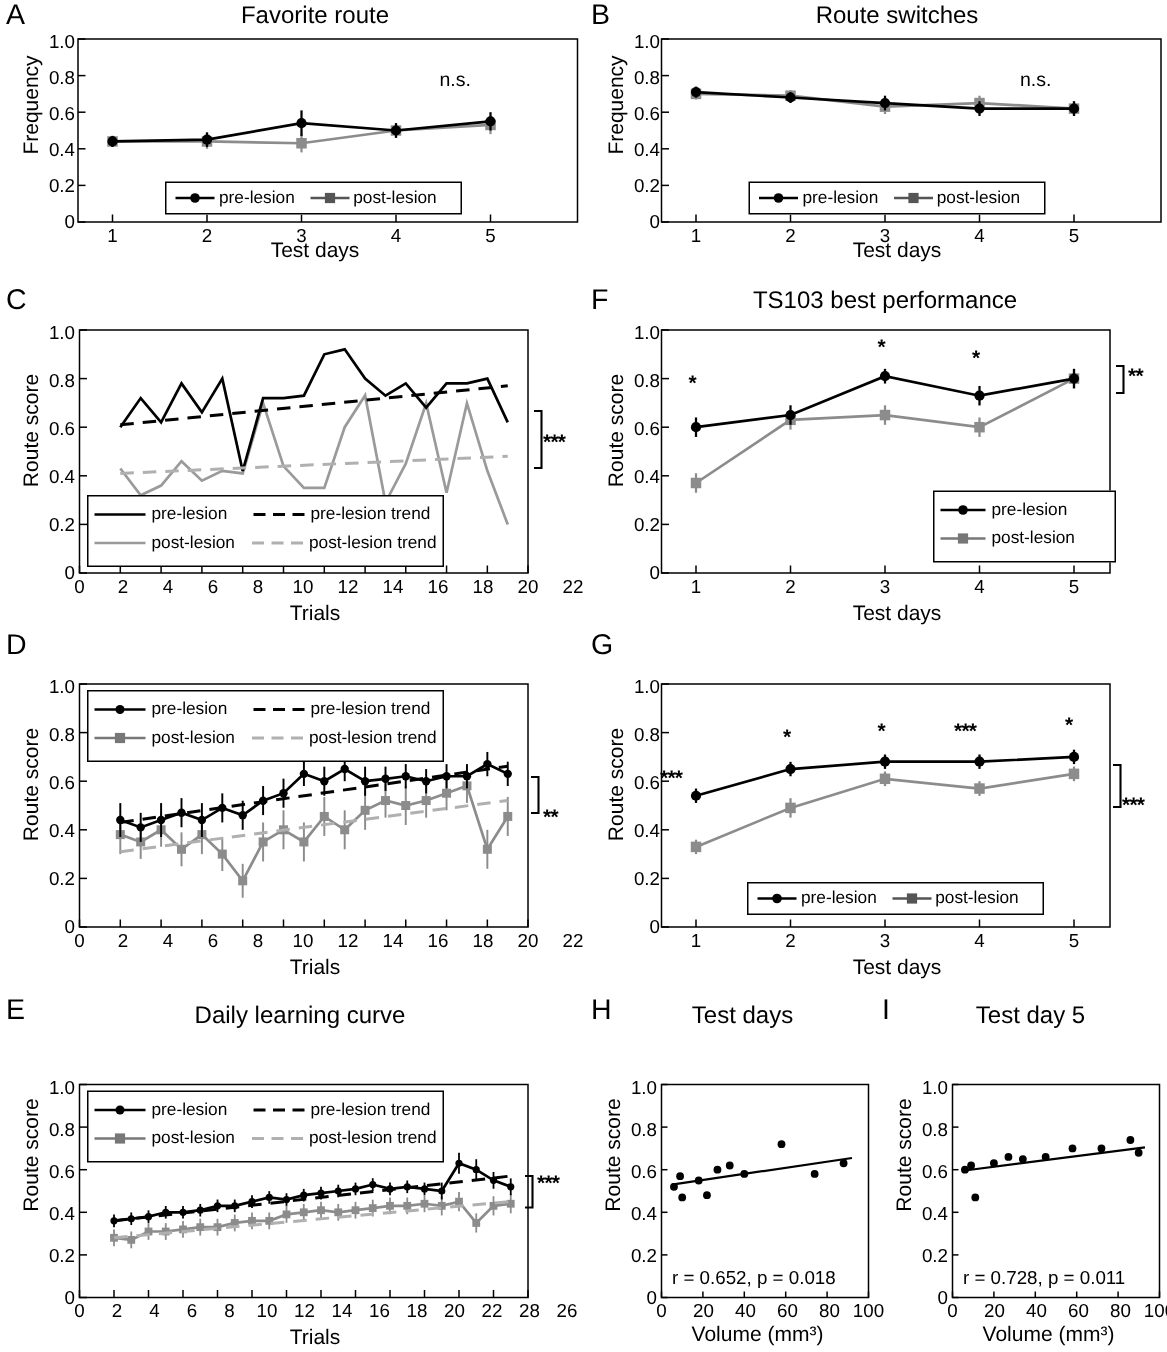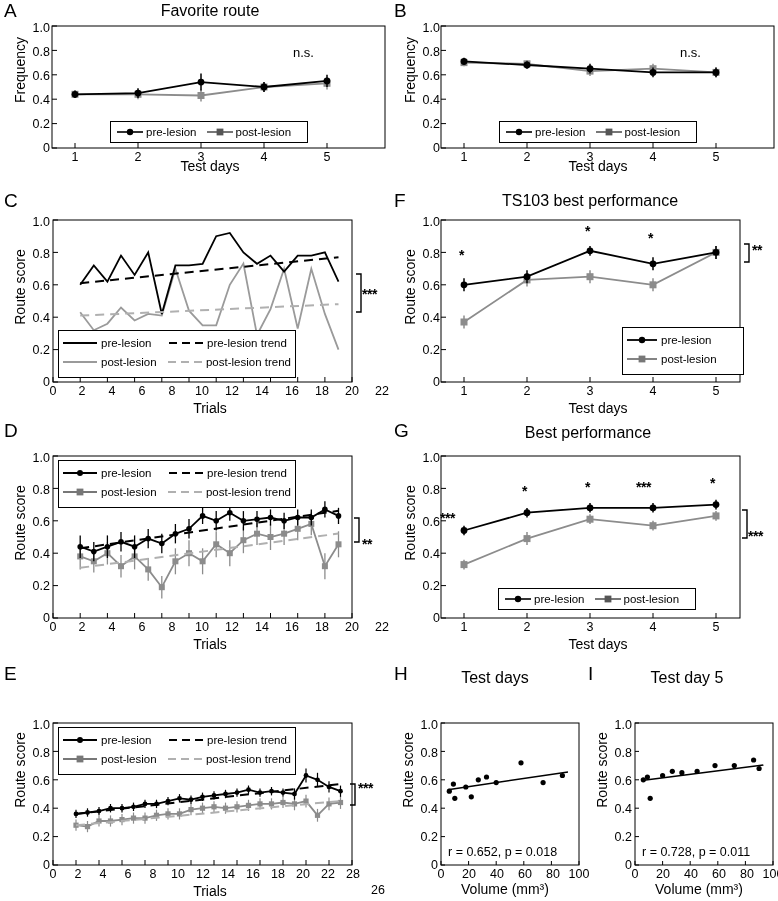--- a/index.html
+++ b/index.html
@@ -103,20 +103,21 @@
           <line x1="0" y1="5" x2="26" y2="5" stroke="#555" stroke-width="1.6"></line>
           <rect x="9.6" y="1.6" width="6.8" height="6.8" fill="#555"></rect>
         </svg>
       <span class="legtxt" style="margin-left:3px;">post-lesion</span>
     </div>
   </div>
 </div>
 
 <div class="panel" style="left:390px;top:0;width:388px;height:178px;">
   <div class="plabel" style="left:4px;top:0px;">B</div>
+  <div class="ptitle" style="left:58px;top:2px;width:300px;">Route switches</div>
   <div class="axis-title y" style="left:12px;top:120px;width:100px;">Frequency</div>
   <div class="axis-title" style="left:68px;top:158px;width:280px;">Test days</div>
 
   <div class="tickY" style="left:20px;top:141px;width:30px;">0</div>
   <div class="tickY" style="left:14px;top:117px;width:36px;">0.2</div>
   <div class="tickY" style="left:14px;top:93px;width:36px;">0.4</div>
   <div class="tickY" style="left:14px;top:69px;width:36px;">0.6</div>
   <div class="tickY" style="left:14px;top:45px;width:36px;">0.8</div>
   <div class="tickY" style="left:14px;top:21px;width:36px;">1.0</div>
 
@@ -445,20 +446,21 @@
       <svg width="34" height="10">
           <line x1="0" y1="5" x2="34" y2="5" stroke="#b0b0b0" stroke-width="2" stroke-dasharray="8,5"></line>
         </svg>
       <span class="legtxt" style="margin-left:4px;">post-lesion trend</span>
     </div>
   </div>
 </div>
 
 <div class="panel" style="left:0;top:655px;width:390px;height:246px;">
   <div class="plabel" style="left:4px;top:8px;">E</div>
+  <div class="ptitle" style="left:50px;top:14px;width:300px;">Daily learning curve</div>
   <div class="axis-title y" style="left:12px;top:180px;width:130px;">Route score</div>
   <div class="axis-title" style="left:70px;top:228px;width:280px;">Trials</div>
 
   <div class="tickY" style="left:20px;top:203px;width:30px;">0</div>
   <div class="tickY" style="left:14px;top:175px;width:36px;">0.2</div>
   <div class="tickY" style="left:14px;top:147px;width:36px;">0.4</div>
   <div class="tickY" style="left:14px;top:119px;width:36px;">0.6</div>
   <div class="tickY" style="left:14px;top:91px;width:36px;">0.8</div>
   <div class="tickY" style="left:14px;top:63px;width:36px;">1.0</div>
 
@@ -468,21 +470,21 @@
   <div class="tick" style="left:118px;top:212px;width:20px;">6</div>
   <div class="tick" style="left:143px;top:212px;width:20px;">8</div>
   <div class="tick" style="left:165px;top:212px;width:26px;">10</div>
   <div class="tick" style="left:190px;top:212px;width:26px;">12</div>
   <div class="tick" style="left:215px;top:212px;width:26px;">14</div>
   <div class="tick" style="left:240px;top:212px;width:26px;">16</div>
   <div class="tick" style="left:265px;top:212px;width:26px;">18</div>
   <div class="tick" style="left:290px;top:212px;width:26px;">20</div>
   <div class="tick" style="left:315px;top:212px;width:26px;">22</div>
   <div class="tick" style="left:340px;top:212px;width:26px;">28</div>
-  <div class="tick" style="left:365px;top:228px;width:26px;">26</div>
+  <div class="tick" style="left:365px;top:212px;width:26px;">26</div>
 
   <div class="sigL" style="left:358px;top:125px;">***</div>
 
   <svg width="390" height="246" style="position:absolute;left:0;top:0;">
     <rect x="53" y="68" width="299" height="142" fill="none" stroke="#000" stroke-width="1"></rect>
     <g stroke="#000">
       <line x1="53" y1="68" x2="58" y2="68"></line>
         <line x1="53" y1="96.4" x2="58" y2="96.4"></line>
       <line x1="53" y1="124.8" x2="58" y2="124.8"></line>
         <line x1="53" y1="153.2" x2="58" y2="153.2"></line>
@@ -730,21 +732,20 @@
           <line x1="0" y1="5" x2="30" y2="5" stroke="#777" stroke-width="1.8"></line>
           <rect x="11.6" y="1.6" width="6.8" height="6.8" fill="#777"></rect>
         </svg>
       <span class="legtxt" style="margin-left:4px;">post-lesion</span>
     </div>
   </div>
 </div>
 
 <div class="panel" style="left:390px;top:420px;width:388px;height:232px;">
   <div class="plabel" style="left:4px;top:0px;">G</div>
-  <div class="ptitle" style="left:48px;top:4px;width:300px;">Best performance</div>
   <div class="axis-title y" style="left:12px;top:168px;width:130px;">Route score</div>
   <div class="axis-title" style="left:68px;top:216px;width:280px;">Test days</div>
 
   <div class="tickY" style="left:20px;top:191px;width:30px;">0</div>
   <div class="tickY" style="left:14px;top:159px;width:36px;">0.2</div>
   <div class="tickY" style="left:14px;top:127px;width:36px;">0.4</div>
   <div class="tickY" style="left:14px;top:95px;width:36px;">0.6</div>
   <div class="tickY" style="left:14px;top:63px;width:36px;">0.8</div>
   <div class="tickY" style="left:14px;top:31px;width:36px;">1.0</div>
 

